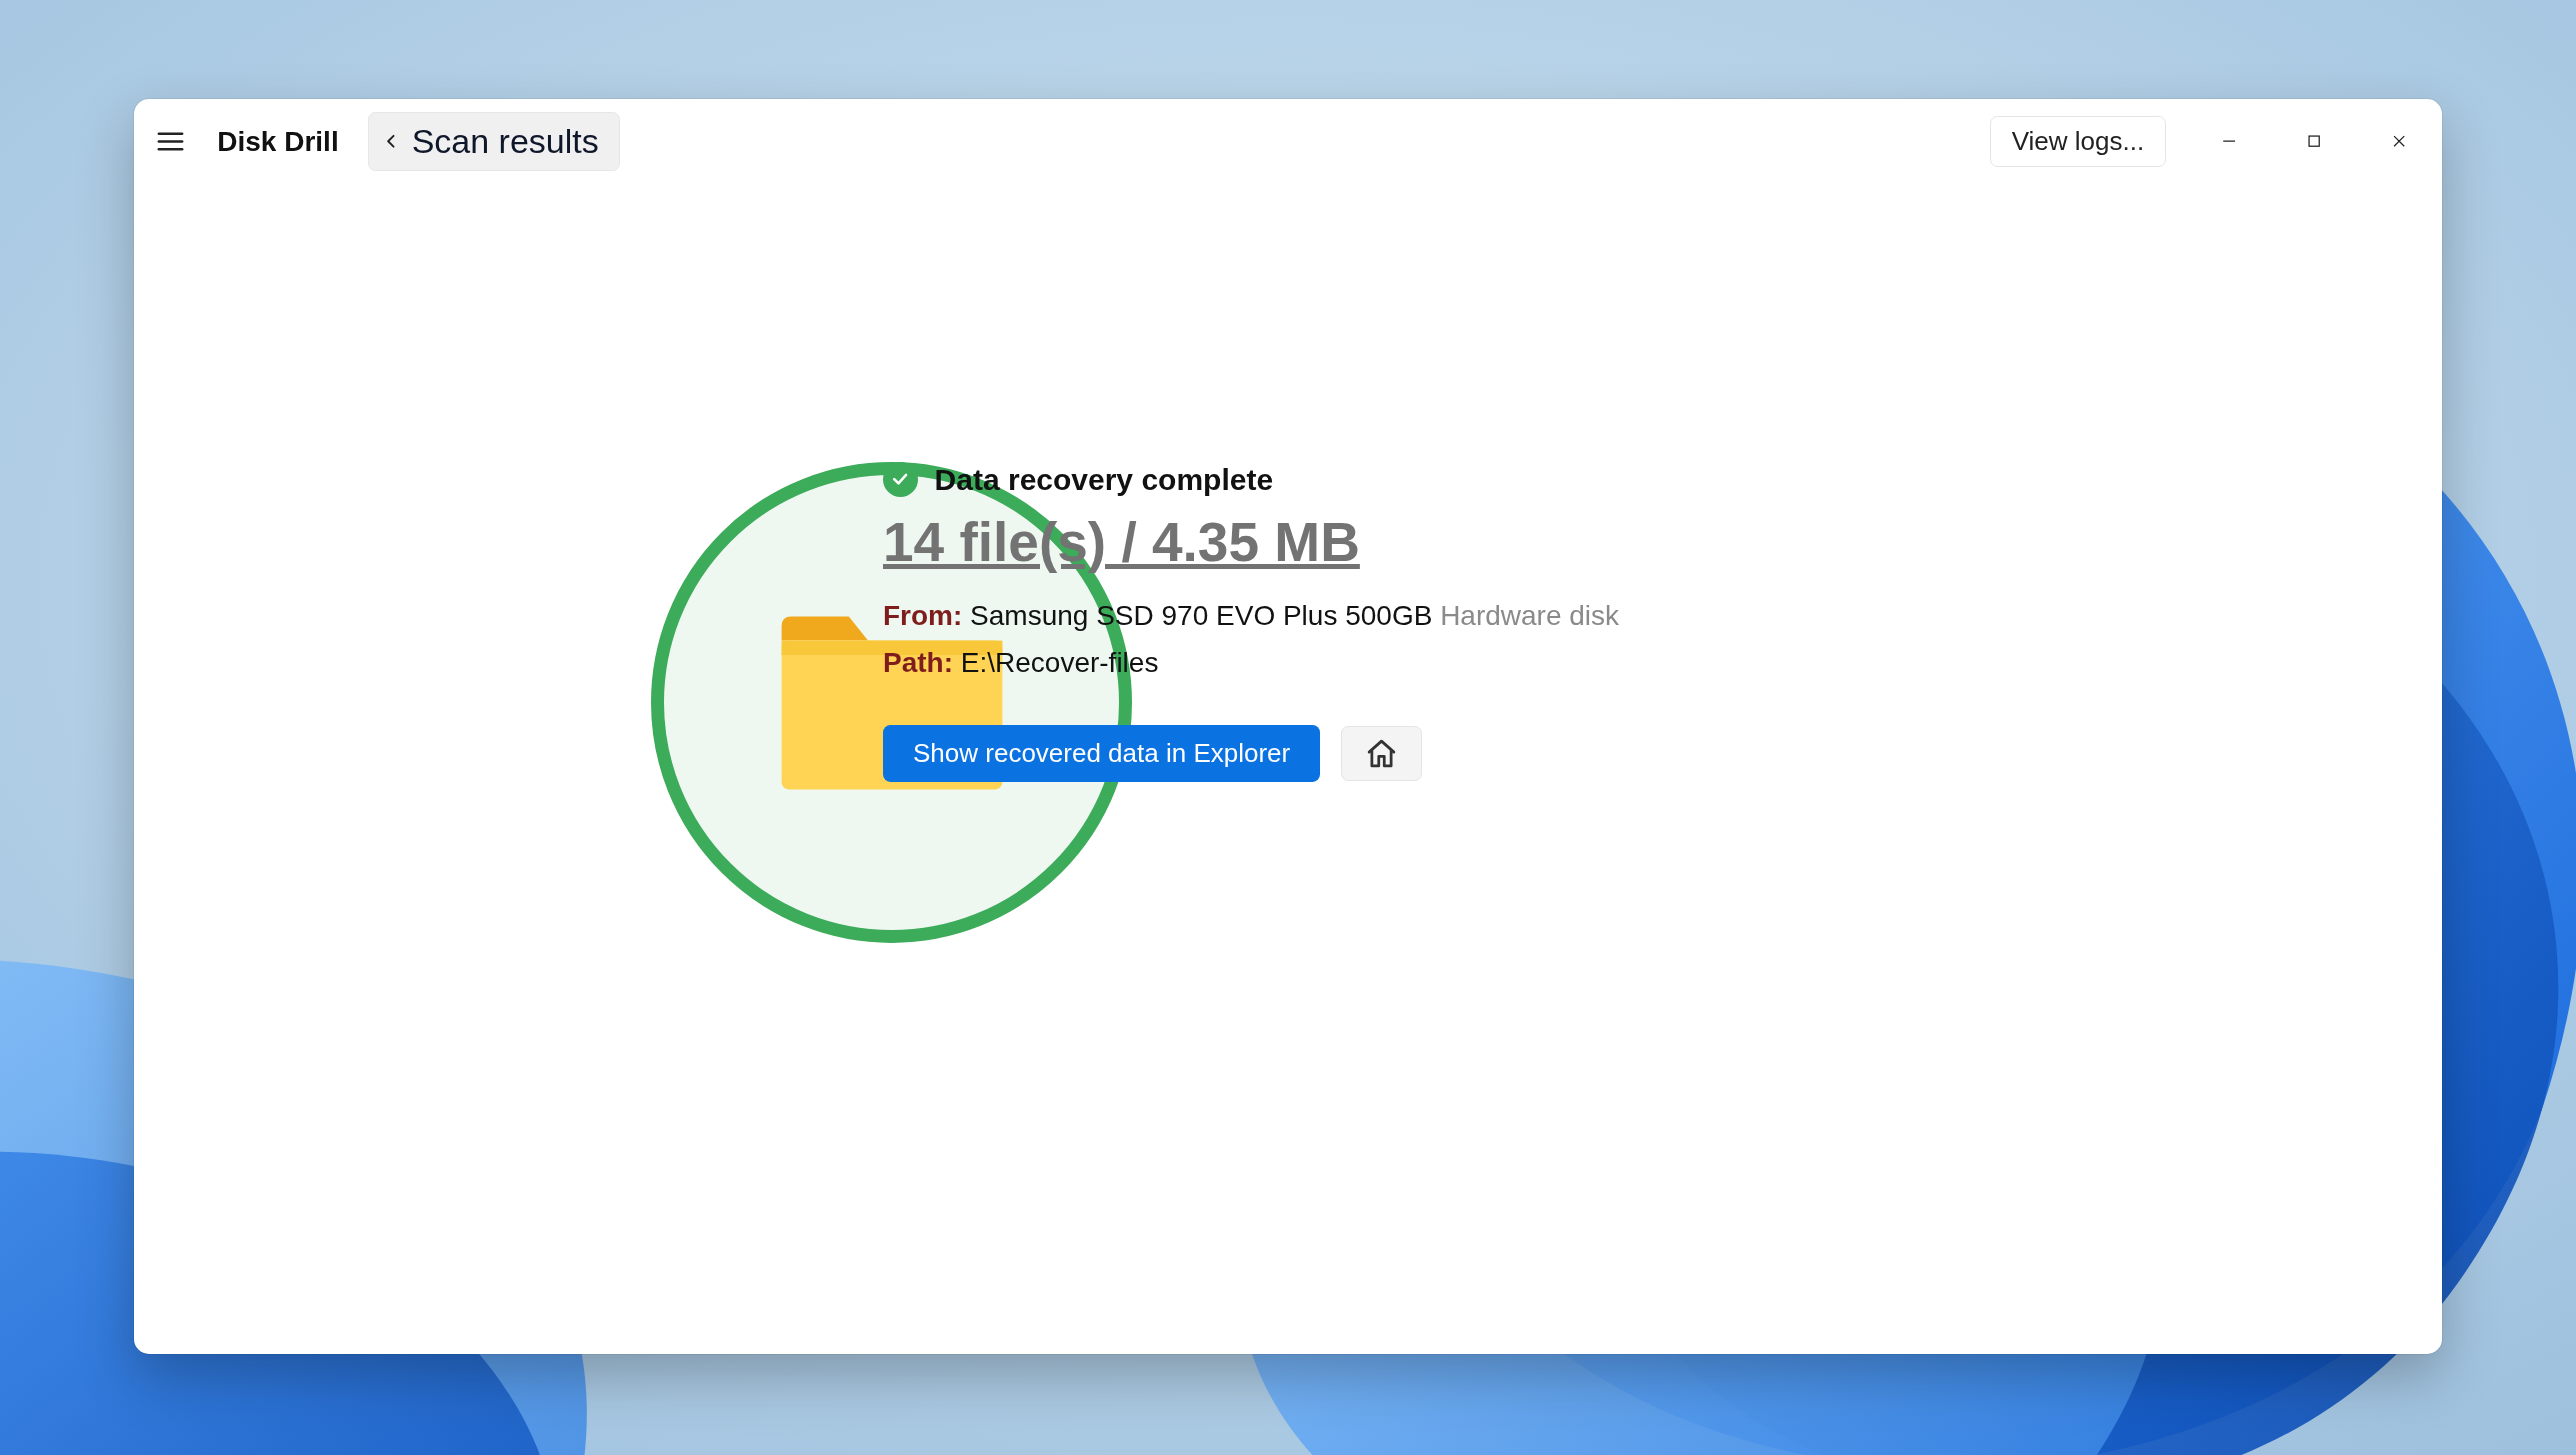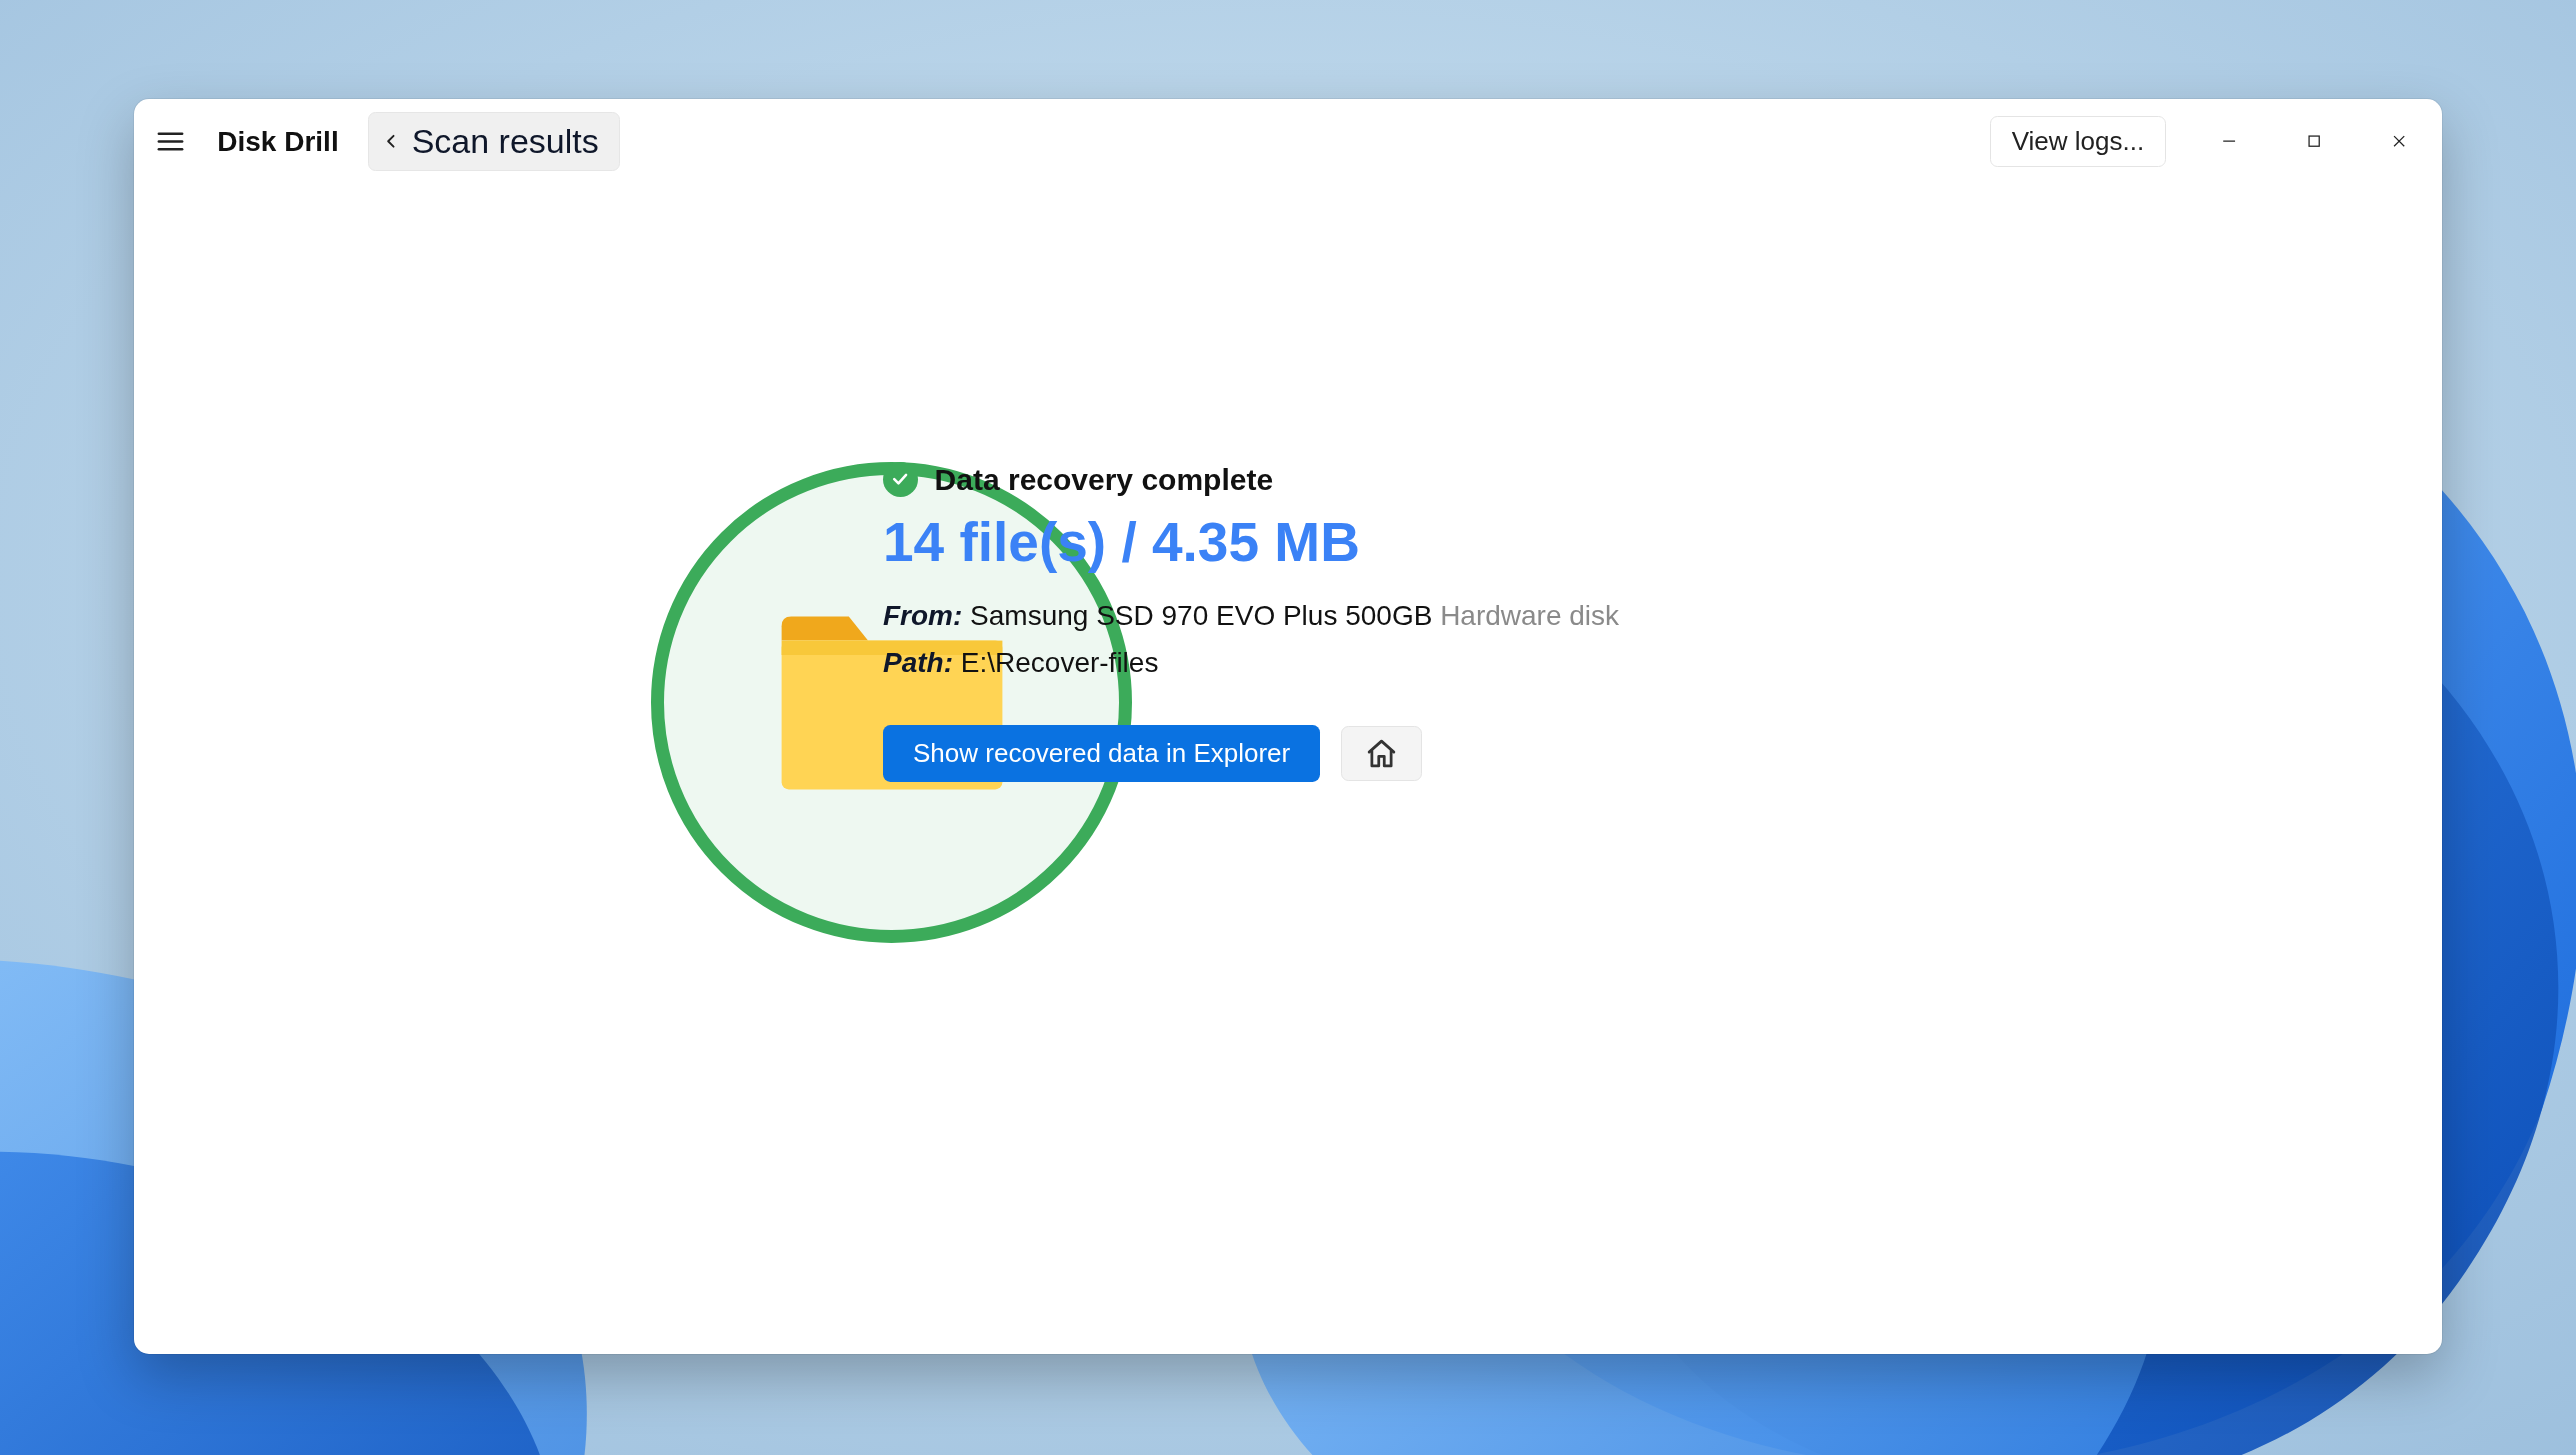--- a/index.html
+++ b/index.html
@@ -142,30 +142,31 @@
   .status-row .check svg { width: 20.3px; height: 20.3px; stroke:#fff; fill:none; stroke-width:3; }
   .status-text {
     font-size: 30px;
     font-weight: 600;
     color: #111;
   }
 
   .summary {
     font-size: 55px;
     font-weight: 600;
-    color: #3b82f6;
+    color: #737373;
     margin: 5.5px 0 26px 0;
+    text-decoration: underline;
   }
 
   .meta-line {
     font-size: 28px;
     color: #111;
     margin-bottom: 15px;
   }
-  .meta-line .label { font-weight: 600; color:#0f172a;font-style:italic; }
+  .meta-line .label { font-weight: 600; color:#7f1d1d; }
   .meta-line .muted { color: #8a8a8a; }
 
   .actions {
     display:flex; align-items:center; gap: 21px;
     margin-top: 46px;
   }
   .primary-btn {
     background: #0a72e1;
     color: #fff;
     font-size: 26px;

